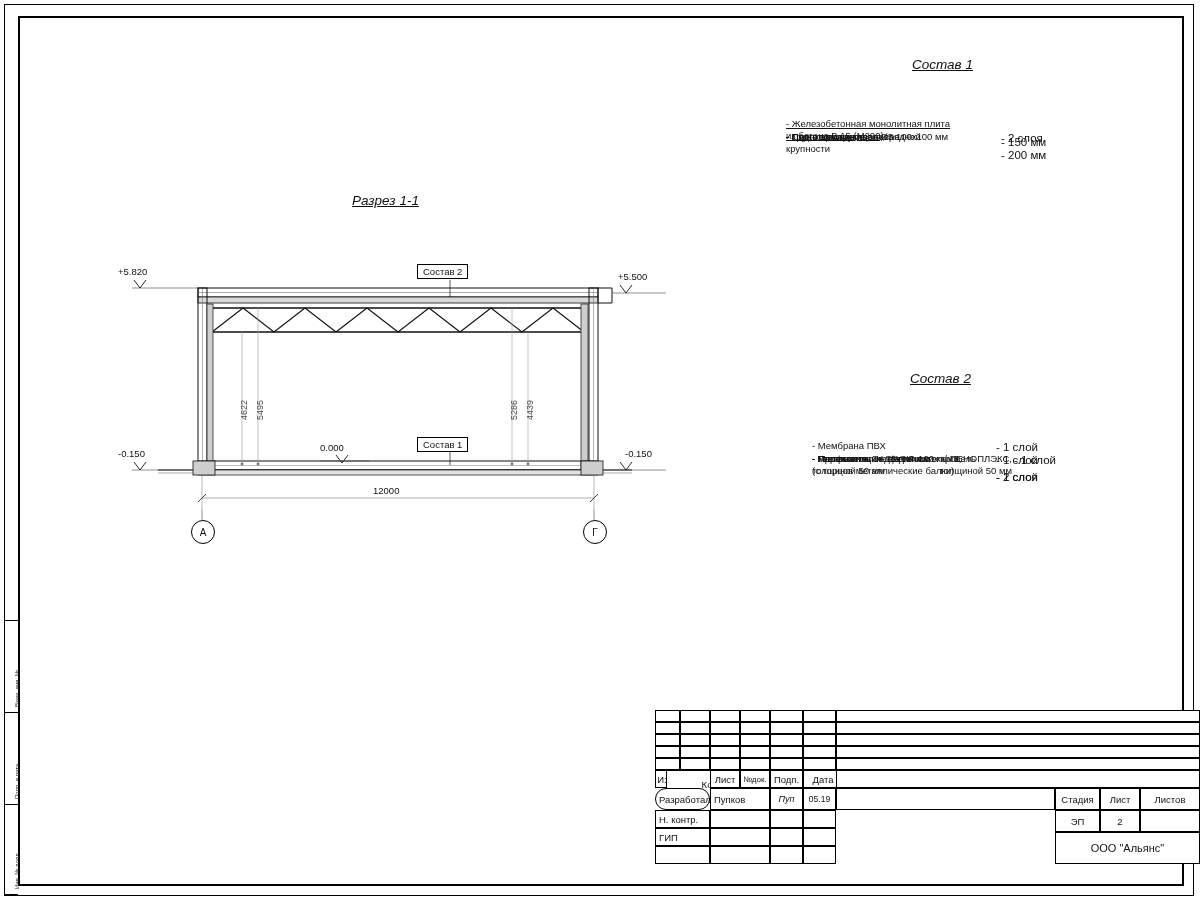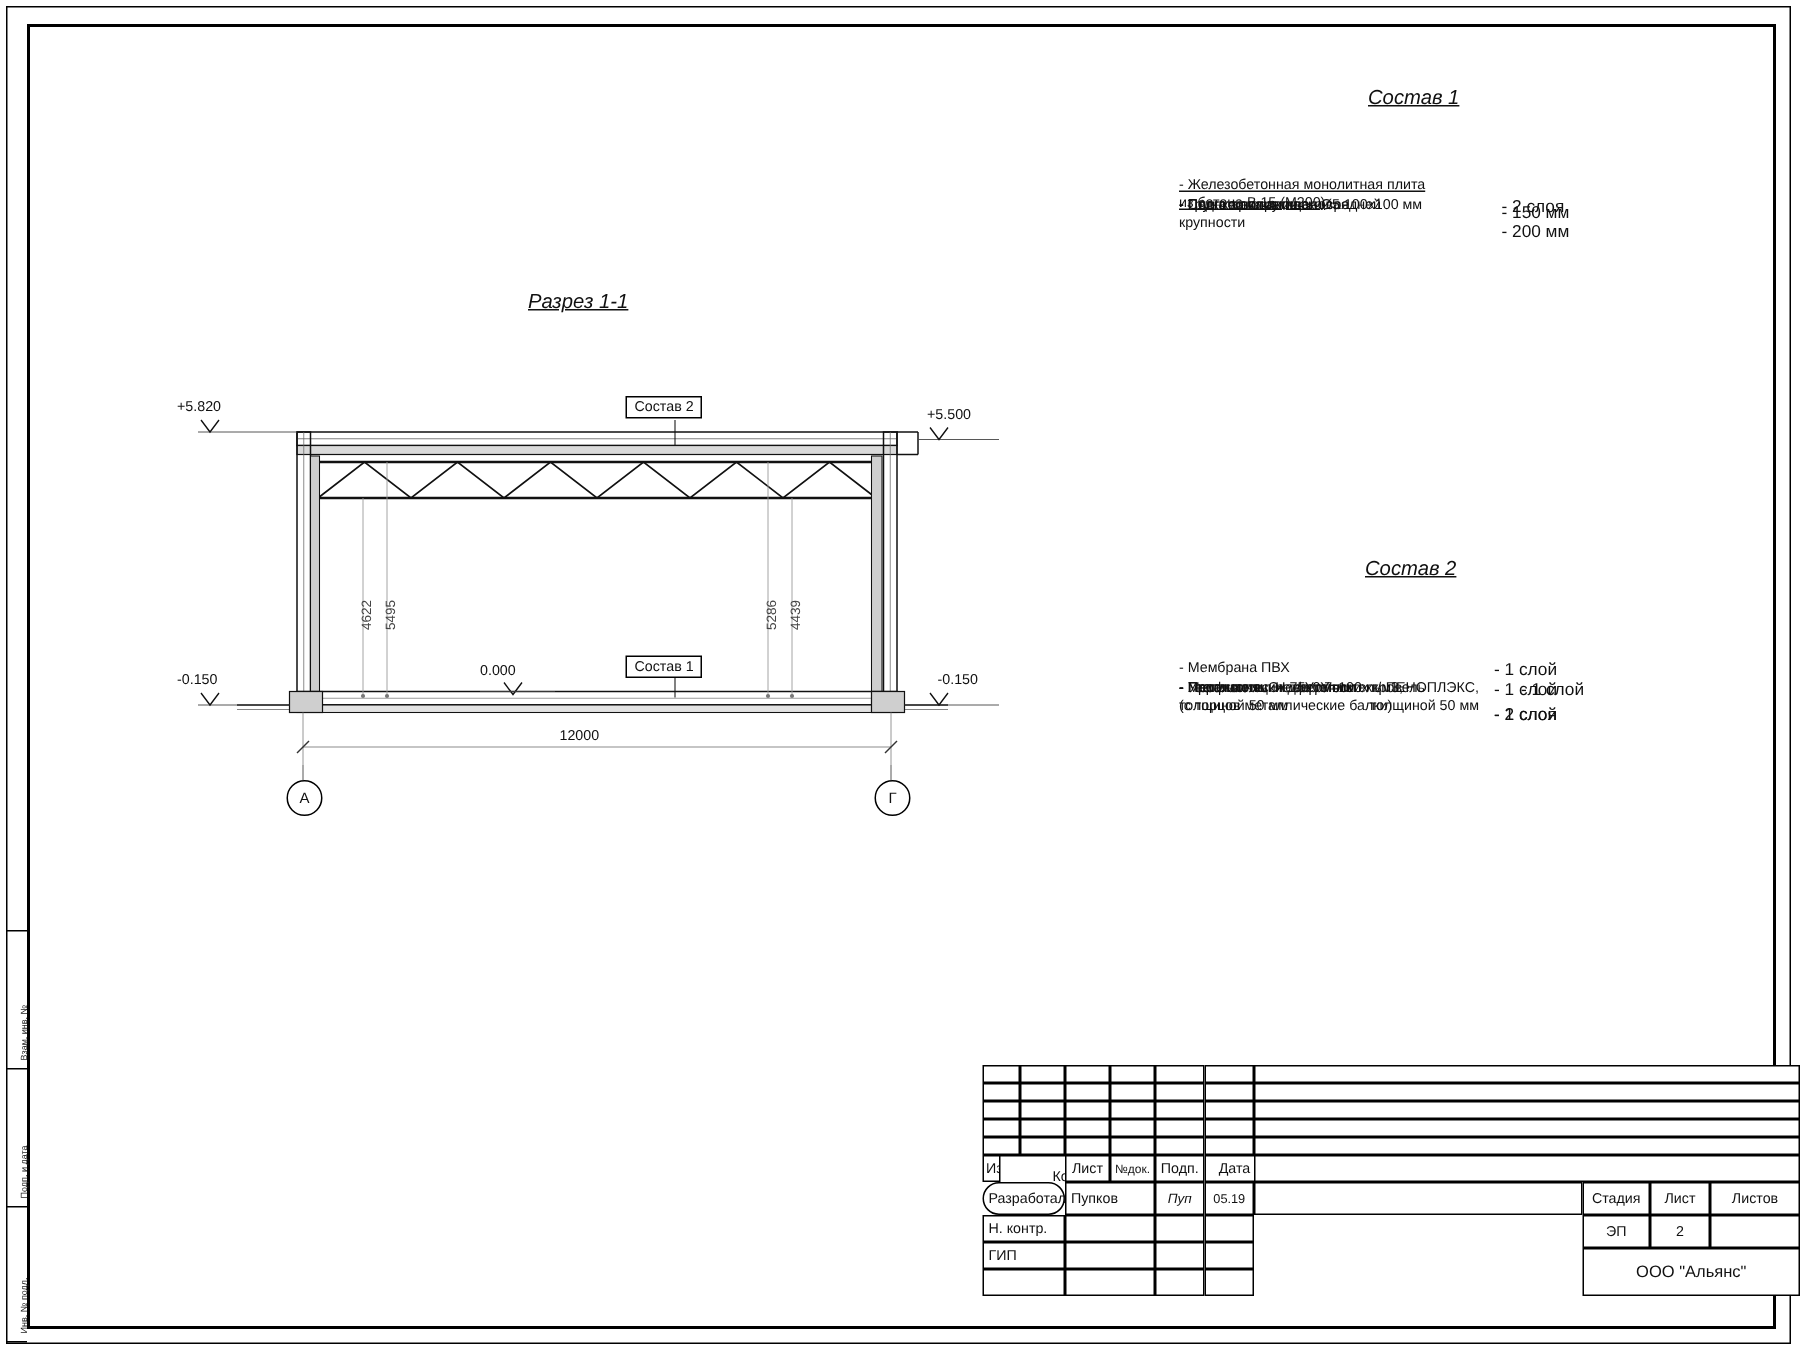--- a/index.html
+++ b/index.html
@@ -20,21 +20,21 @@
     position:absolute;transform:rotate(-90deg);transform-origin:left top;
     white-space:nowrap;font-size:6px;color:#222;
   }
   .sec-title{position:absolute;font-style:italic;font-size:13.5px;text-decoration:underline;}
 
   
   .spec{position:absolute;font-size:11.5px;line-height:1.28;}
   .spec .row{position:relative;margin-bottom:13px;}
   .spec .lbl{display:inline-block;width:205px;vertical-align:top;}
   .spec .val{position:absolute;left:215px;top:0;white-space:nowrap;}
-  .spec2 .lbl{width:200px;}
+  .spec2 .lbl{width:200px;margin-left:26px;}
   .spec2 .val{left:210px;}
 
   
   .dwg{position:absolute;left:120px;top:180px;width:560px;height:380px;}
 
   .lbl{position:absolute;font-size:9.5px;color:#111;white-space:nowrap;}
   .vlbl{position:absolute;font-size:9px;color:#444;white-space:nowrap;transform:rotate(-90deg);transform-origin:left top;}
 
   .boxlbl{position:absolute;font-size:9.5px;border:1px solid #000;background:#fff;padding:1px 5px;white-space:nowrap;}
 

